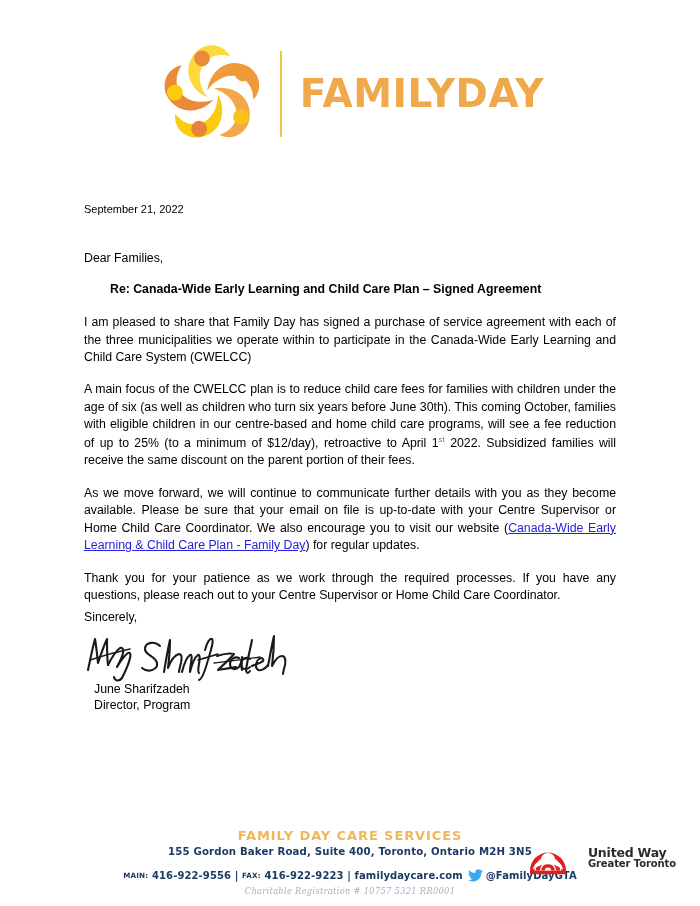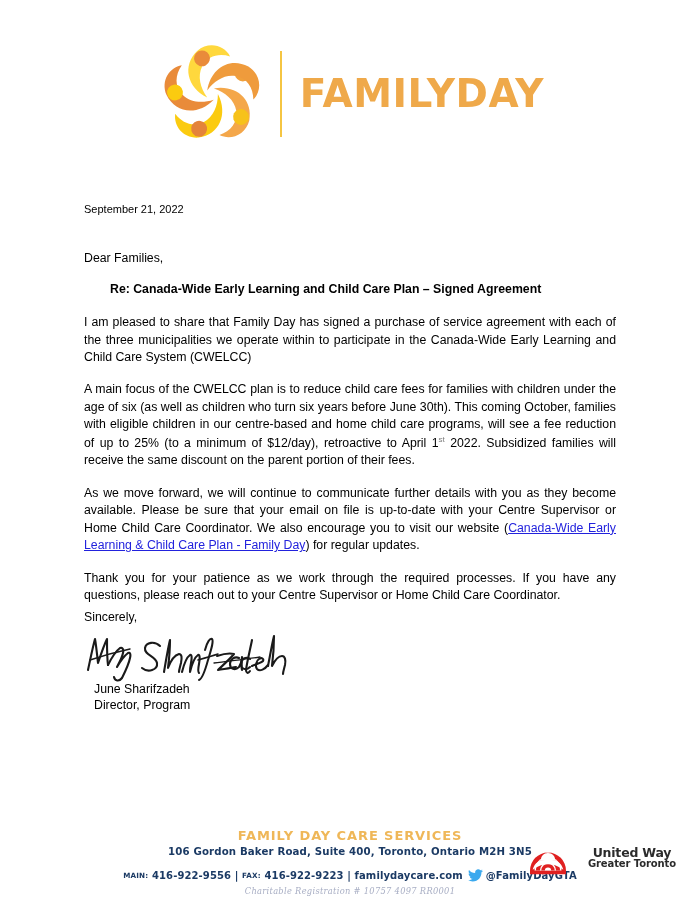--- a/index.html
+++ b/index.html
@@ -181,21 +181,20 @@
     letter-spacing: 0.3px;
     margin: 0;
   }
   .uw-logo {
     position: absolute;
     right: 24px;
     top: 12px;
     display: flex;
     align-items: center;
     gap: 20px;
-    text-align: center;
   }
   .uw-text {
     display: flex;
     flex-direction: column;
     line-height: 1.05;
   }
   .uw-text .uw-1 {
     font-family: "DejaVu Sans", sans-serif;
     font-size: 12.5px;
     font-weight: bold;
@@ -308,21 +307,21 @@
 
     <p class="sign-name">June Sharifzadeh</p>
     <p class="sign-name">Director, Program</p>
   </div>
 </div>
 
 <div class="footer">
 
   <div class="footer-center">
     <div class="foot-title">FAMILY DAY CARE SERVICES</div>
-    <div class="foot-addr">106 Gordon Baker Road, Suite 400, Toronto, Ontario  M2H 3N5</div>
+    <div class="foot-addr">155 Gordon Baker Road, Suite 400, Toronto, Ontario  M2H 3N5</div>
 
     <div class="foot-contact">
       <span class="label-sm">MAIN:</span>
       <span>&nbsp;</span>
       <span>416-922-9556</span>
       <span>&nbsp;</span>
       <span>|</span>
       <span>&nbsp;</span>
       <span class="label-sm">FAX:</span>
       <span>&nbsp;</span>
@@ -334,21 +333,21 @@
       <svg class="twitter-icon" width="15" height="13" viewBox="0 0 24 20">
         <path d="M23.6 2.4c-.9.4-1.8.7-2.8.8 1-.6 1.8-1.6 2.1-2.7-.9.6-2 1-3.1 1.2C19 .6 17.7 0 16.3 0
                  c-2.7 0-4.9 2.2-4.9 4.9 0 .4 0 .8.1 1.1C7.4 5.8 3.9 3.9 1.6 1 1.2 1.7 1 2.5 1 3.4
                  c0 1.7.9 3.2 2.2 4.1-.8 0-1.6-.2-2.2-.6v.1c0 2.4 1.7 4.4 3.9 4.8-.4.1-.8.2-1.3.2-.3 0-.6 0-.9-.1
                  .6 2 2.4 3.4 4.6 3.4-1.7 1.3-3.8 2.1-6.1 2.1-.4 0-.8 0-1.2-.1 2.2 1.4 4.8 2.2 7.5 2.2
                  9.1 0 14-7.5 14-14v-.6c1-.7 1.8-1.6 2.5-2.6z" fill="#3BA9EE"></path>
       </svg>
       <span>@FamilyDayGTA</span>
     </div>
 
-    <div class="foot-charity">Charitable Registration # 10757 4097 RR0001</div>
+    <div class="foot-charity">Charitable Registration # 10757 5321 RR0001</div>
   </div>
 
   <div class="uw-logo">
     <svg width="40" height="36" viewBox="0 0 44 40">
 
       <path d="M2 34 A20 20 0 0 1 42 34 L42 38 L2 38 Z" fill="#E02020"></path>
       <path d="M7 34 A15 15 0 0 1 37 34 Z" fill="#FFFFFF"></path>
       <path d="M8.6 34 A13.4 13.4 0 0 1 35.4 34 Z" fill="#E02020"></path>
       <path d="M13 34 A9 9 0 0 1 31 34 Z" fill="#FFFFFF"></path>
       <path d="M14.5 34 A7.5 7.5 0 0 1 29.5 34 Z" fill="#E02020"></path>

